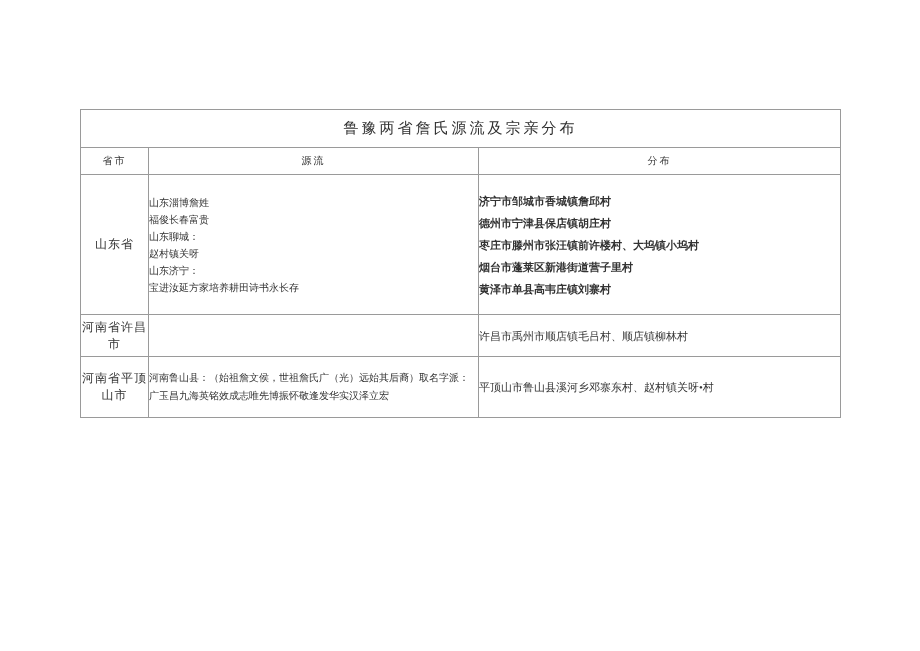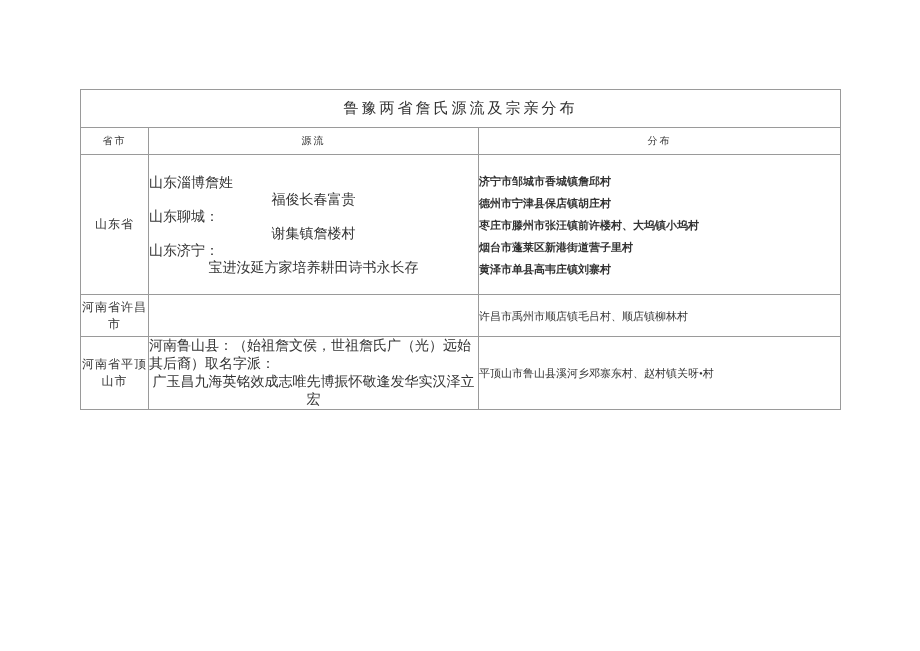--- a/index.html
+++ b/index.html
@@ -3,21 +3,21 @@
 <meta charset="utf-8">
 <style>
   html,body{margin:0;padding:0;background:#ffffff;}
   body{
     width:920px;height:651px;
     font-family:"Liberation Serif","DejaVu Serif",serif;
     color:#333333;
   }
   .page{position:relative;width:920px;height:651px;background:#ffffff;overflow:hidden;}
   table.doc{
-    position:absolute;left:80px;top:89px;width:760px;
+    position:absolute;left:80px;top:109px;width:760px;
     border-collapse:collapse;table-layout:fixed;
   }
   table.doc td{
     border:1px solid #9a9a9a;
     padding:0;vertical-align:middle;overflow:hidden;
     word-break:break-all;
   }
   
   col.c-region{width:68px;}
   col.c-source{width:330px;}
@@ -27,25 +27,25 @@
     height:37px;text-align:center;
     font-size:15px;letter-spacing:3px;color:#2f2f2f;
   }
   .header-row td{
     height:26px;text-align:center;font-size:10px;letter-spacing:2px;
   }
   .region{
     text-align:center;font-size:12px;line-height:17px;
     padding:0 5px;letter-spacing:1px;
   }
-  .src{font-size:14px;line-height:17px;padding:0 3px;}
+  .src{font-size:10px;line-height:17px;padding:0 3px;}
   .dist{font-size:11px;line-height:22px;padding:0 5px;text-align:left;}
 
   .ln{white-space:normal;}
-  .ln.center{text-align:center;}
+  .ln.center{}
   .ln.left{text-align:left;}
 
   
   .r-shandong td{height:139px;}
   .r-xuchang td{height:41px;}
   .r-pingdingshan td{height:60px;}
   .r-anyang td{height:34px;}
   .r-luoyang td{height:34px;}
   .r-shangqiu td{height:58px;}
 
@@ -77,21 +77,21 @@
       <td>源流</td>
       <td>分布</td>
     </tr>
 
     <tr class="r-shandong">
       <td class="region">山东省</td>
       <td class="src src-shandong">
         <div class="ln left">山东淄博詹姓</div>
         <div class="ln center">福俊长春富贵</div>
         <div class="ln left">山东聊城：</div>
-        <div class="ln center">谢集镇詹楼村</div>
+        <div class="ln center">赵村镇关呀</div>
         <div class="ln left">山东济宁：</div>
         <div class="ln center">宝进汝延方家培养耕田诗书永长存</div>
       </td>
       <td class="dist dist-shandong">
         <div class="ln left">济宁市邹城市香城镇詹邱村</div>
         <div class="ln left">德州市宁津县保店镇胡庄村</div>
         <div class="ln left">枣庄市滕州市张汪镇前许楼村、大坞镇小坞村</div>
         <div class="ln left">烟台市蓬莱区新港街道营子里村</div>
         <div class="ln left">黄泽市单县高韦庄镇刘寨村</div>
       </td>

